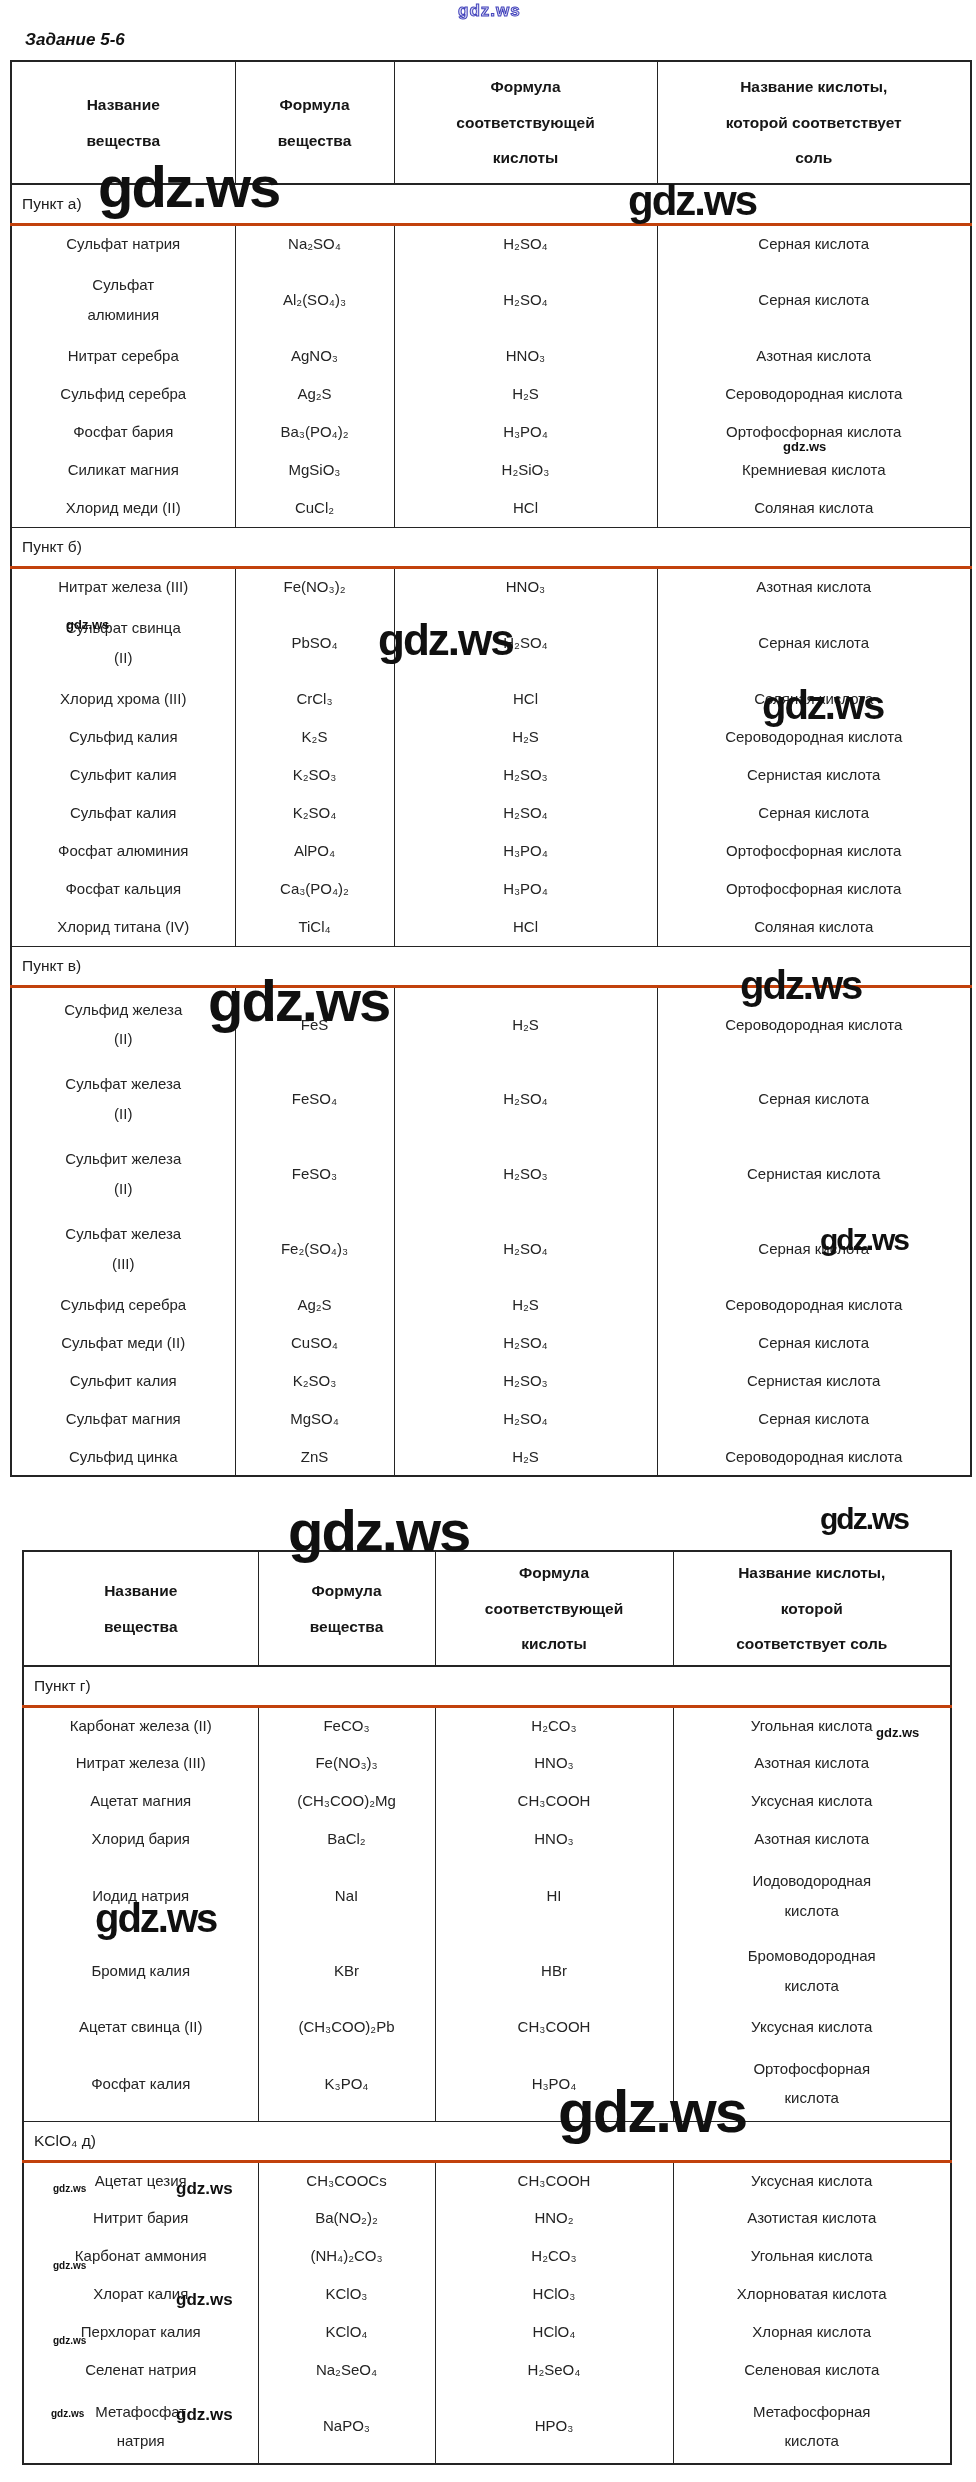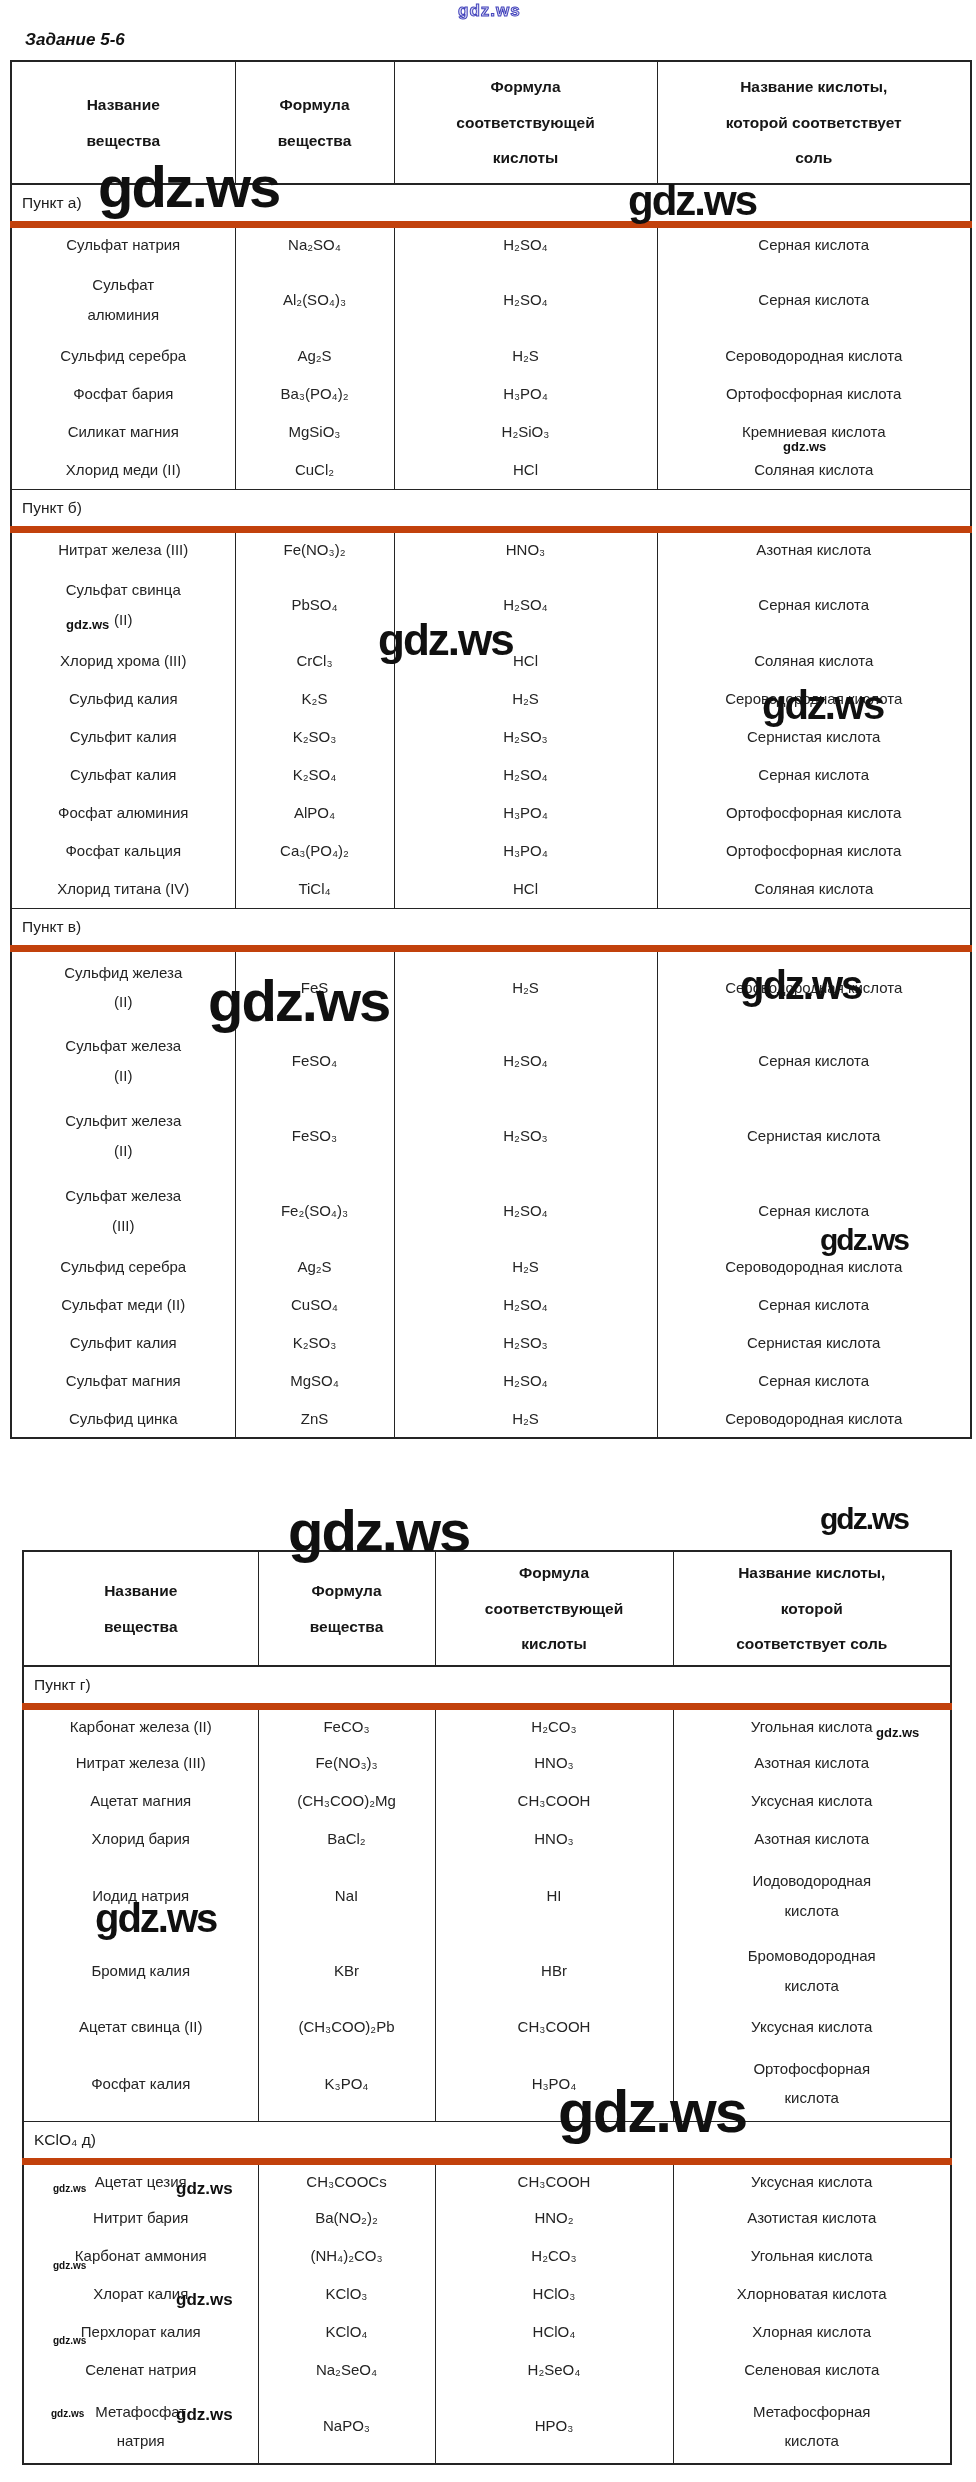--- a/index.html
+++ b/index.html
@@ -40,21 +40,21 @@
     vertical-align:middle;
     white-space:pre-line;
     line-height:2.3;
     padding:2px 4px;
   }
   .t1 thead tr{height:123px}
   .t2 thead tr{height:115px}
   .t tr.section{height:40px}
   .t tr.section td{
     border-top:1px solid #242424;
-    border-bottom:7px solid #c2410c;
+    border-bottom:3px solid #c2410c;
     font-size:15.5px;
     color:#1c1c1c;
     text-align:left;
     padding-left:10px;
     vertical-align:middle;
   }
   .t tr.row{height:38px}
   .t tr.row.tall{height:75px}
   .t tr.row td{
     border-left:1px solid #242424;
@@ -123,20 +123,26 @@
           <td class="formula-cell">Na₂SO₄</td>
           <td class="formula-cell">H₂SO₄</td>
           <td>Серная кислота</td>
         </tr>
         <tr class="row tall">
           <td>Сульфат
 алюминия</td>
           <td class="formula-cell">Al₂(SO₄)₃</td>
           <td class="formula-cell">H₂SO₄</td>
           <td>Серная кислота</td>
+        </tr>
+        <tr class="row">
+          <td>Нитрат серебра</td>
+          <td class="formula-cell">AgNO₃</td>
+          <td class="formula-cell">HNO₃</td>
+          <td>Азотная кислота</td>
         </tr>
         <tr class="row">
           <td>Сульфид серебра</td>
           <td class="formula-cell">Ag₂S</td>
           <td class="formula-cell">H₂S</td>
           <td>Сероводородная кислота</td>
         </tr>
         <tr class="row">
           <td>Фосфат бария</td>
           <td class="formula-cell">Ba₃(PO₄)₂</td>

